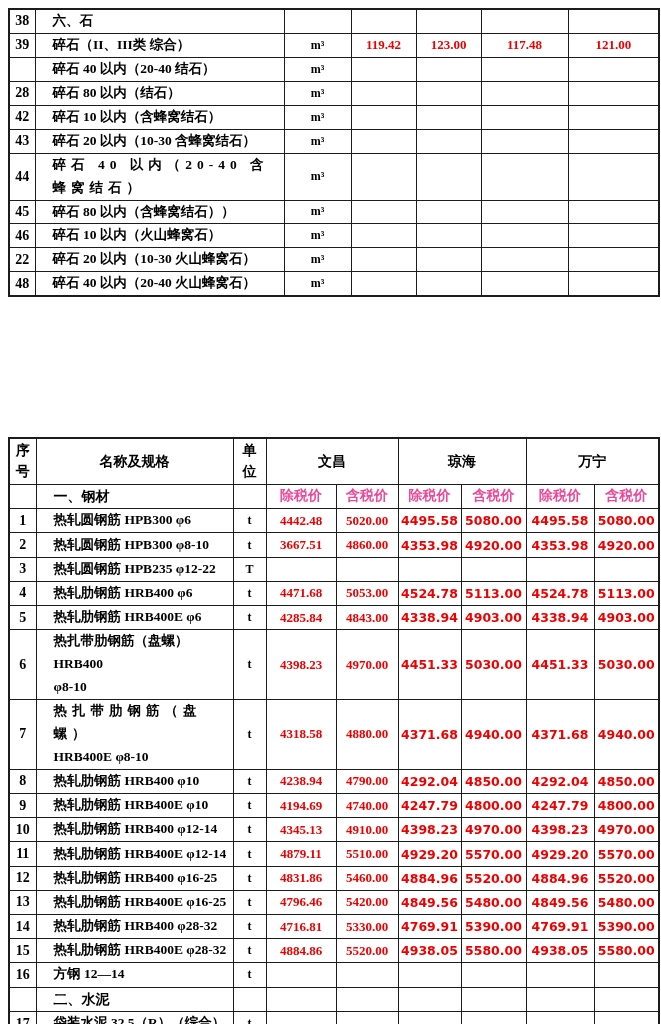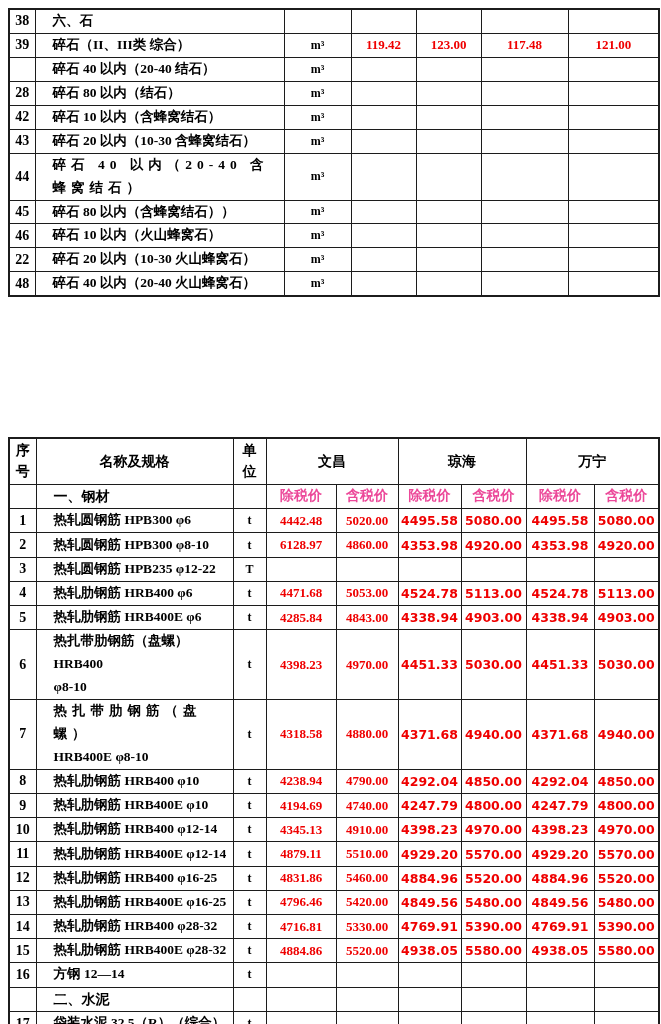--- a/index.html
+++ b/index.html
@@ -217,21 +217,21 @@
     <td class="c-p sans">5080.00</td>
   </tr>
 
   <tr class="r2 kind-item">
     <td class="c-no">2</td>
     <td class="c-name">
       <span class="l1">热轧圆钢筋 HPB300 φ8-10</span>
       <span class="l2"></span>
     </td>
     <td class="c-unit">t</td>
-    <td class="c-p">6128.97</td>
+    <td class="c-p">3667.51</td>
     <td class="c-p">4860.00</td>
     <td class="c-p sans">4353.98</td>
     <td class="c-p sans">4920.00</td>
     <td class="c-p sans">4353.98</td>
     <td class="c-p sans">4920.00</td>
   </tr>
 
   <tr class="r3 kind-item">
     <td class="c-no">3</td>
     <td class="c-name">

